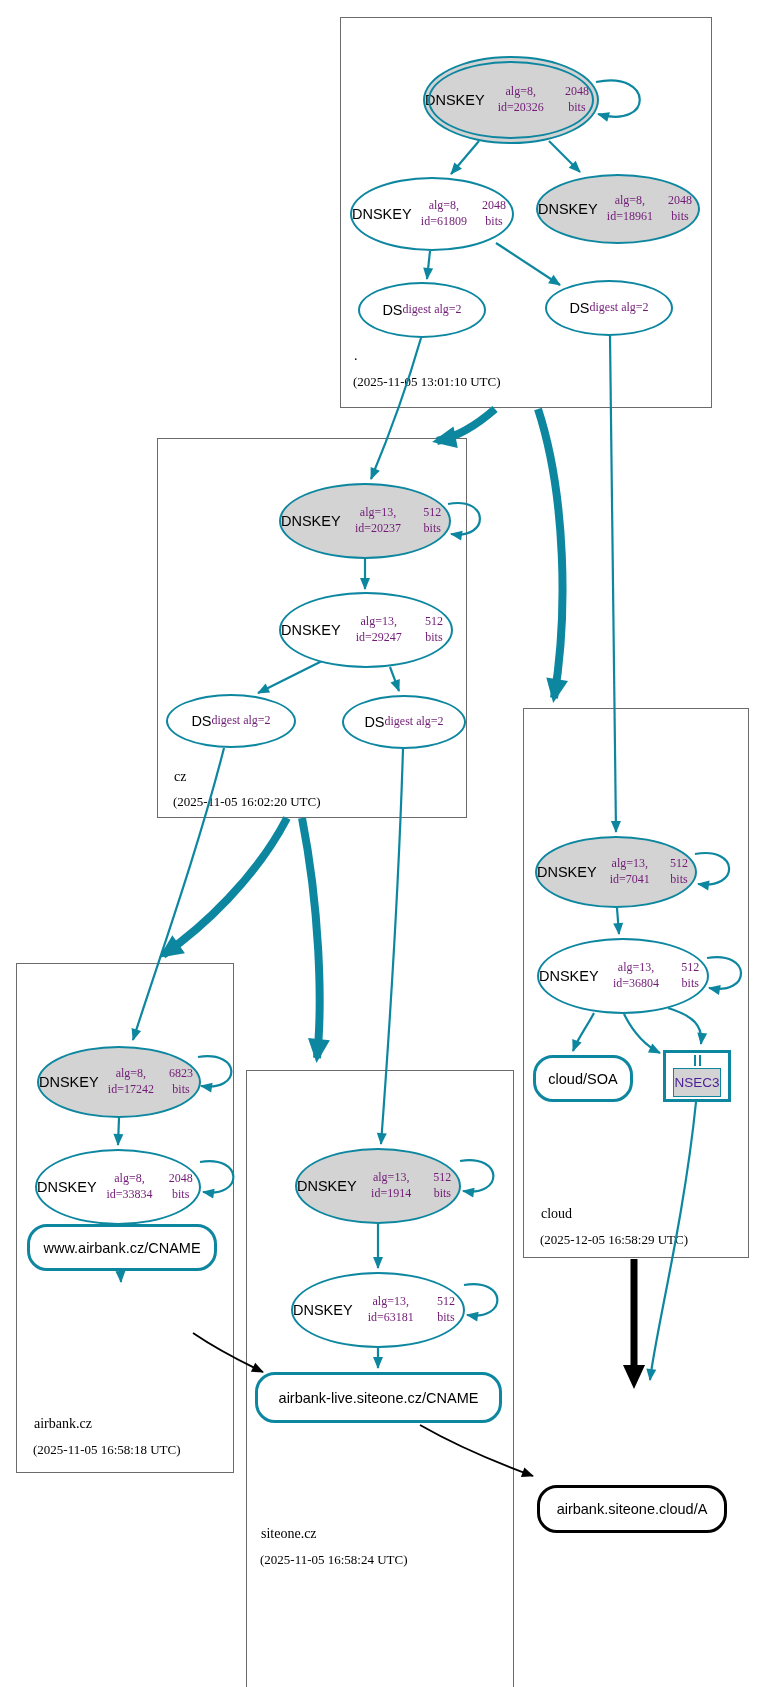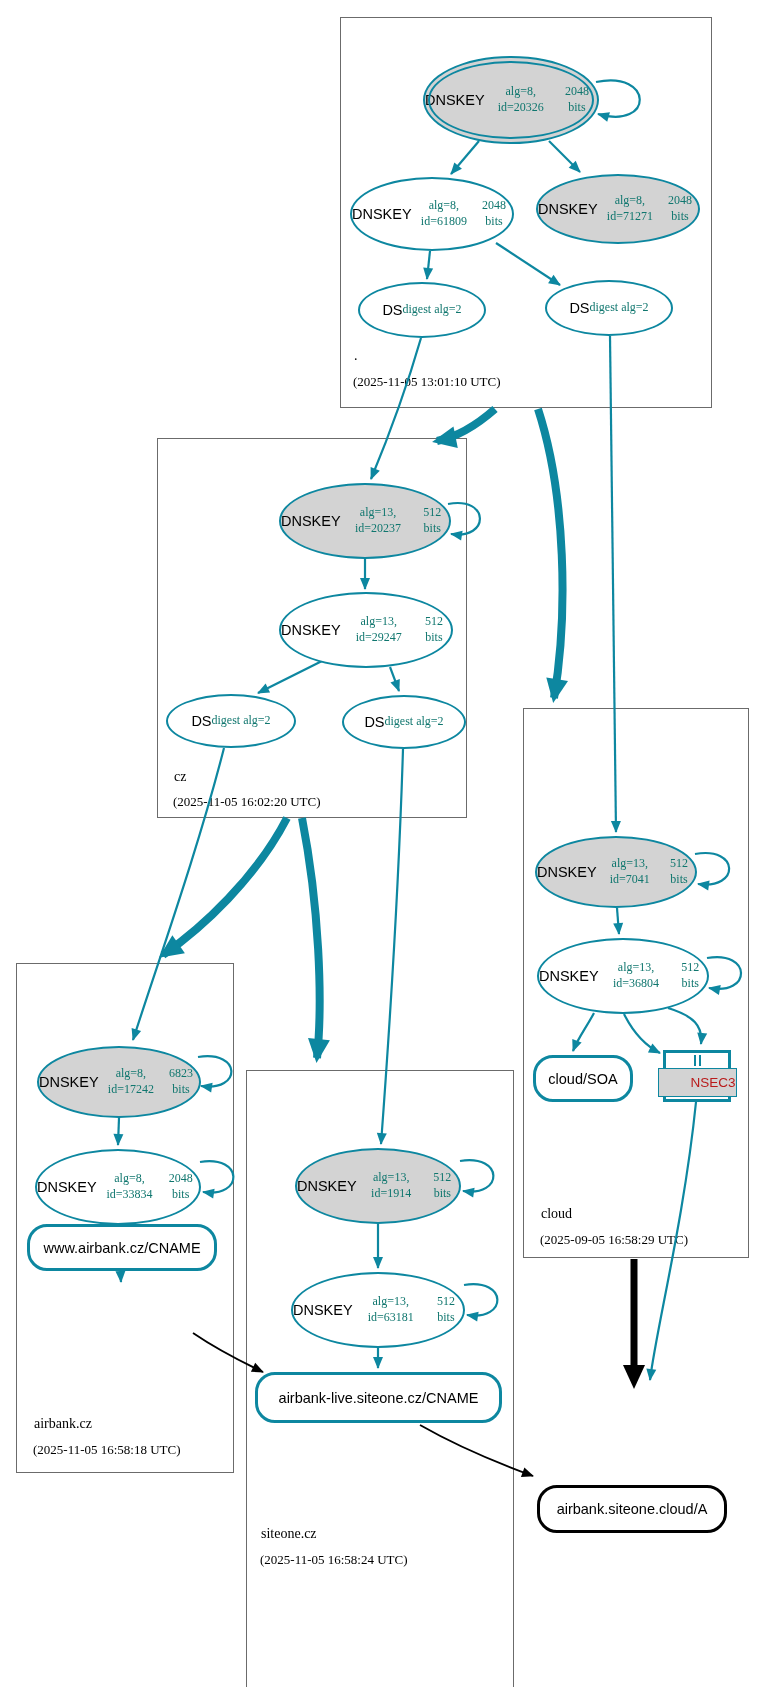--- a/index.html
+++ b/index.html
@@ -11,49 +11,49 @@
   .zts{position:absolute;font:13px "Liberation Serif",serif;color:#000;white-space:nowrap;}
   
   #edges{position:absolute;left:0;top:0;z-index:2;pointer-events:none;}
   
   .node{position:absolute;z-index:3;display:flex;flex-direction:row;align-items:center;
         justify-content:center;text-align:center;box-sizing:border-box;background:#fff;}
   .ellipse{border:2.5px solid #0d87a0;border-radius:50%;}
   .gray{background:#d3d3d3;}
   .double::after{content:"";position:absolute;inset:3px;border:2px solid #0d87a0;border-radius:50%;pointer-events:none;}
   .nt{font:14.5px "Liberation Sans",sans-serif;color:#000;line-height:1.15;}
-  .ns{font:12px "Liberation Serif",serif;color:#0f766e;line-height:1.3;}
+  .ns{font:12px "Liberation Serif",serif;color:#701a75;line-height:1.3;}
   .rrset{border:3px solid #0d87a0;border-radius:20px;font:14.5px "Liberation Sans",sans-serif;color:#000;
          display:flex;align-items:center;justify-content:center;white-space:nowrap;}
   .rrset.blk{border-color:#000;}
   
   .nsec3{border:3px solid #0d87a0;background:#fff;padding:2px;display:flex;flex-direction:column;}
   .nsec3-head{display:flex;gap:3px;height:11px;margin-bottom:2px;}
   .nsec3-cell{flex:1;background:#d3d3d3;border:1.5px solid #0d87a0;box-sizing:border-box;}
   .nsec3-body{flex:1;background:#d3d3d3;border:1.5px solid #0d87a0;display:flex;align-items:center;
-              justify-content:center;font:13.5px "Liberation Sans",sans-serif;color:#b91c1c;padding-left:32px;}
+              justify-content:center;font:13.5px "Liberation Sans",sans-serif;color:#4c1d95;}
 </style>
 </head>
 <body>
 
 <div id="page">
 
   <div class="zone" style="left:340px;top:17px;width:372px;height:391px">
     <div class="zlabel" style="left:13px;top:330px">.</div>
     <div class="zts" style="left:12px;top:356px">(2025-11-05 13:01:10 UTC)</div>
   </div>
 
   <div class="zone" style="left:157px;top:438px;width:310px;height:380px">
     <div class="zlabel" style="left:16px;top:330px">cz</div>
     <div class="zts" style="left:15px;top:355px">(2025-11-05 16:02:20 UTC)</div>
   </div>
 
   <div class="zone" style="left:523px;top:708px;width:226px;height:550px">
     <div class="zlabel" style="left:17px;top:497px">cloud</div>
-    <div class="zts" style="left:16px;top:523px">(2025-09-05 16:58:29 UTC)</div>
+    <div class="zts" style="left:16px;top:523px">(2025-12-05 16:58:29 UTC)</div>
   </div>
 
   <div class="zone" style="left:16px;top:963px;width:218px;height:510px">
     <div class="zlabel" style="left:17px;top:452px">airbank.cz</div>
     <div class="zts" style="left:16px;top:478px">(2025-11-05 16:58:18 UTC)</div>
   </div>
 
   <div class="zone" style="left:246px;top:1070px;width:268px;height:646px">
     <div class="zlabel" style="left:14px;top:455px">siteone.cz</div>
     <div class="zts" style="left:13px;top:481px">(2025-11-05 16:58:24 UTC)</div>
@@ -132,21 +132,21 @@
     <div class="ns">alg=8, id=20326</div>
     <div class="ns">2048 bits</div>
   </div>
   <div class="node ellipse" style="left:350px;top:177px;width:164px;height:74px">
     <div class="nt">DNSKEY</div>
     <div class="ns">alg=8, id=61809</div>
     <div class="ns">2048 bits</div>
   </div>
   <div class="node ellipse gray" style="left:536px;top:174px;width:164px;height:70px">
     <div class="nt">DNSKEY</div>
-    <div class="ns">alg=8, id=71271</div>
+    <div class="ns">alg=8, id=18961</div>
     <div class="ns">2048 bits</div>
   </div>
   <div class="node ellipse" style="left:358px;top:282px;width:128px;height:56px">
     <div class="nt">DS</div>
     <div class="ns">digest alg=2</div>
   </div>
   <div class="node ellipse" style="left:545px;top:280px;width:128px;height:56px">
     <div class="nt">DS</div>
     <div class="ns">digest alg=2</div>
   </div>

